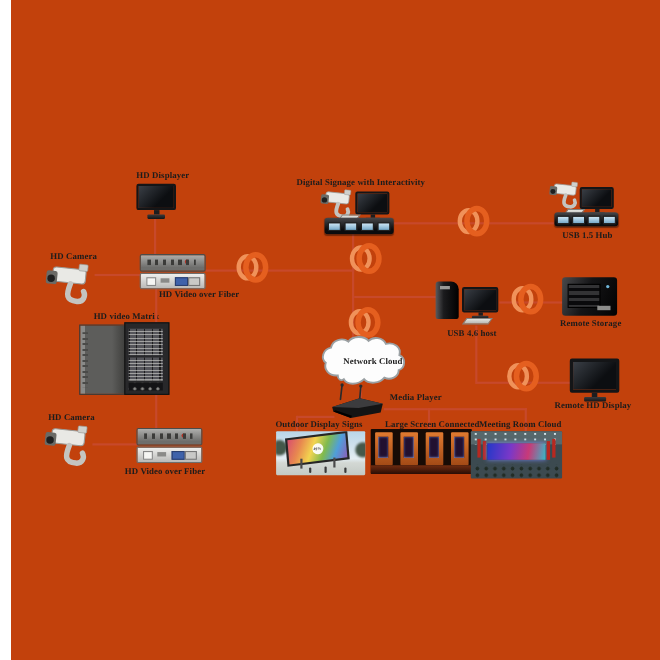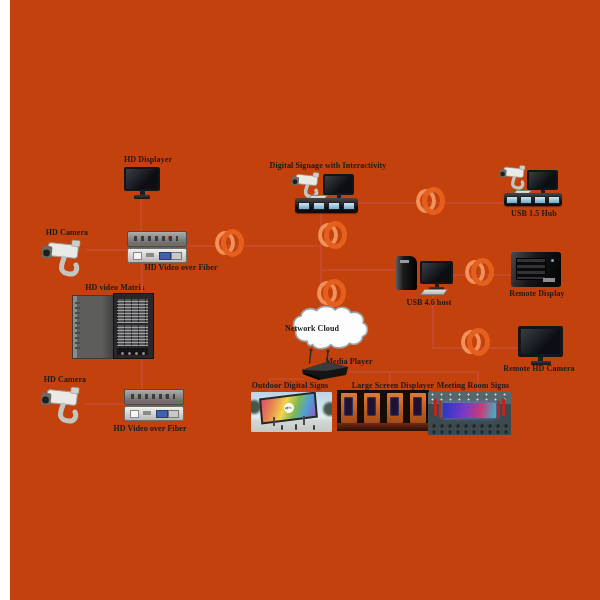--- a/index.html
+++ b/index.html
@@ -224,48 +224,48 @@
     <div class="mon-base" style="width:15px;height:3px"></div>
   </div>
   <div class="kb" style="left:412px;top:289px;width:22px;height:4px"></div>
   <div class="lbl" style="left:419px;top:298px">USB 4.6 host</div>
 
   <div class="nas" style="left:501px;top:252px;width:50px;height:35px">
     <div class="bays"></div>
       <div class="chip"></div>
       <div class="led"></div>
   </div>
-  <div class="lbl" style="left:527px;top:289px">Remote Display</div>
+  <div class="lbl" style="left:527px;top:289px">Remote Storage</div>
 
   <div class="monitor" style="left:508px;top:326px">
     <div class="mon-screen" style="width:39px;height:25px;border-width:3px"></div>
     <div class="mon-neck" style="width:5px;height:4px"></div>
     <div class="mon-base" style="width:20px;height:4px"></div>
   </div>
-  <div class="lbl" style="left:529px;top:364px">Remote HD Camera</div>
+  <div class="lbl" style="left:529px;top:364px">Remote HD Display</div>
 
   <div class="cloudwrap" style="left:280px;top:304px;width:82px;height:50px">
     <svg width="82" height="50" viewBox="0 0 120 72">
       <path d="M25,54 C13,55 6,46 9,37 C2,32 5,19 16,17 C18,7 31,3 39,9 C45,1 60,1 66,8 C72,2 85,3 89,12 C100,9 110,17 107,27 C116,31 115,44 106,47 C106,56 95,61 87,57 C81,65 66,66 60,59 C52,67 37,67 33,59 C29,62 25,59 25,54 Z" fill="#fdfdfd" stroke="#9aa0a3" stroke-width="2.5"></path>
     </svg>
   </div>
-  <div class="lbl" style="left:302px;top:324px;z-index:5">Network Cloud</div>
+  <div class="lbl" style="left:329px;top:324px;z-index:5">Network Cloud</div>
 
   <div class="mpwrap" style="left:288px;top:348px;width:54px;height:34px">
     <svg width="54" height="34" viewBox="0 0 108 68">
       <line x1="26" y1="4" x2="23" y2="30" stroke="#2a2a2a" stroke-width="3" stroke-linecap="round"></line>
       <line x1="60" y1="6" x2="58" y2="30" stroke="#2a2a2a" stroke-width="3" stroke-linecap="round"></line>
       <circle cx="26" cy="4" r="3" fill="#2a2a2a"></circle>
         <circle cx="60" cy="6" r="3" fill="#2a2a2a"></circle>
       <polygon points="8,44 58,28 100,38 96,54 42,64 10,52" fill="#141414"></polygon>
       <polygon points="8,44 58,28 100,38 56,46" fill="#3c3c3e"></polygon>
       <polygon points="10,52 42,64 44,60 14,50" fill="#000"></polygon>
     </svg>
   </div>
-  <div class="lbl" style="left:339px;top:357px">Media Player</div>
+  <div class="lbl" style="left:368px;top:357px">Media Player</div>
 
   <div class="lbl" style="left:105px;top:283px">HD video Matrix</div>
   <div class="mtx-gray" style="left:62px;top:295px;width:41px;height:62px"></div>
   <div class="mtx-black" style="left:103px;top:293px;width:39px;height:64px">
     <div class="grid" style="top:5px;height:24px"></div>
     <div class="grid" style="top:31px;height:21px"></div>
     <div class="ports" style="top:54px"></div>
   </div>
 
   <div class="lbl" style="left:55px;top:375px">HD Camera</div>
@@ -278,54 +278,54 @@
       </div>
     <div class="u-bot">
         <span class="p1"></span>
         <span class="p2"></span>
         <span class="p3"></span>
         <span class="p4"></span>
       </div>
   </div>
   <div class="lbl" style="left:140px;top:424px">HD Video over Fiber</div>
 
-  <div class="lbl" style="left:280px;top:381px">Outdoor Digital Signs</div>
+  <div class="lbl" style="left:280px;top:381px">Outdoor Display Signs</div>
   <div class="photo ph-outdoor" style="left:241px;top:392px;width:81px;height:40px">
     <div class="tree" style="left:-4px;top:8px"></div>
     <div class="tree" style="right:-5px;top:10px"></div>
     <div class="board">
         <div class="scr">
           <div class="circ">49%</div>
         </div>
       </div>
     <div class="leg" style="left:22px;bottom:6px"></div>
     <div class="leg" style="left:52px;bottom:7px"></div>
     <div class="ppl" style="left:30px"></div>
     <div class="ppl" style="left:44px;height:6px"></div>
     <div class="ppl" style="left:62px"></div>
   </div>
 
-  <div class="lbl" style="left:383px;top:381px">Large Screen Displayer</div>
+  <div class="lbl" style="left:383px;top:381px">Large Screen Connected</div>
   <div class="photo ph-large" style="left:327px;top:390px;width:92px;height:41px">
     <div class="kiosk" style="left:4px">
         <div class="scr"></div>
       </div>
     <div class="kiosk" style="left:27px">
         <div class="scr"></div>
       </div>
     <div class="kiosk" style="left:50px">
         <div class="scr"></div>
       </div>
     <div class="kiosk" style="left:73px">
         <div class="scr"></div>
       </div>
     <div class="floor"></div>
   </div>
 
-  <div class="lbl" style="left:463px;top:381px">Meeting Room Signs</div>
+  <div class="lbl" style="left:463px;top:381px">Meeting Room Cloud</div>
   <div class="photo ph-meeting" style="left:418px;top:392px;width:83px;height:43px">
     <div class="ceil"></div>
     <div class="ban" style="left:6px"></div>
     <div class="ban" style="left:11px;top:9px"></div>
     <div class="scr"></div>
     <div class="ban" style="right:6px"></div>
     <div class="ban" style="right:11px;top:9px"></div>
     <div class="floor"></div>
   </div>
 

